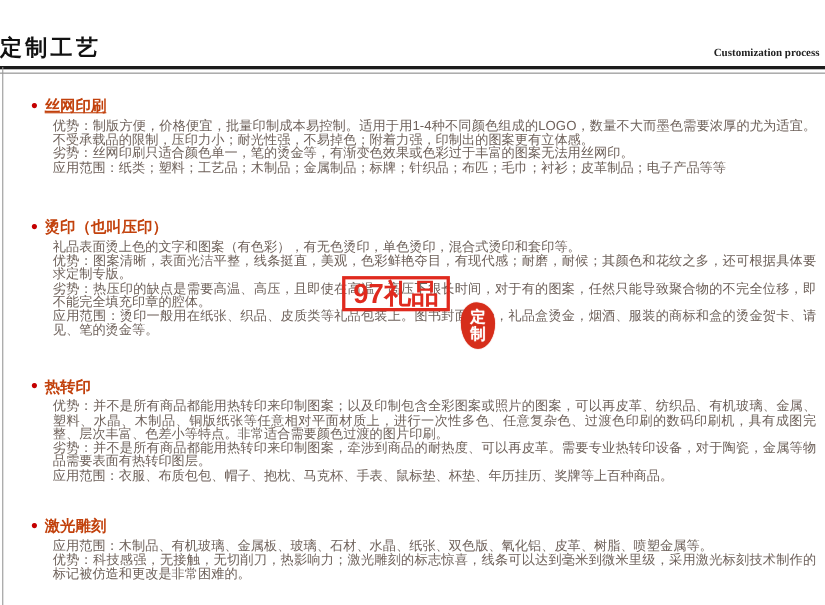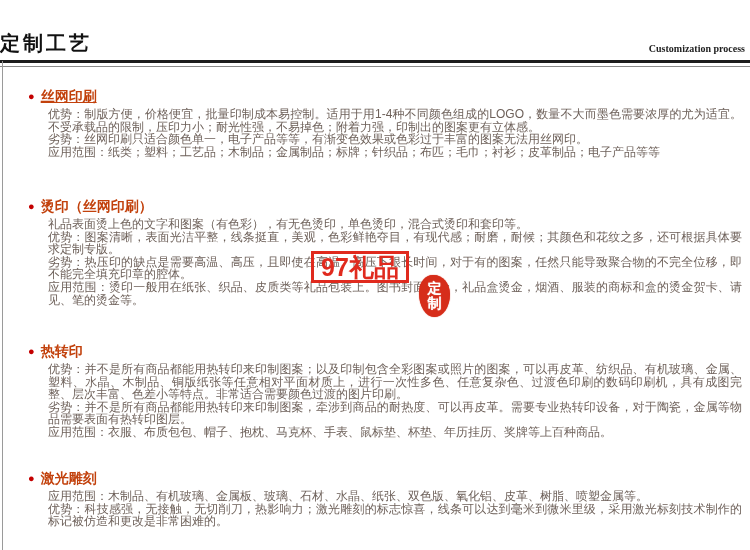--- a/index.html
+++ b/index.html
@@ -75,29 +75,29 @@
 <div class="rule-thin"></div>
 <div class="left-border"></div>
 
 <div class="section" id="sec-0">
   <div class="sec-head">
     <span class="bullet">●</span>
     <span class="sec-title underlined">丝网印刷</span>
   </div>
   <div class="sec-body">
     <div class="para">优势：制版方便，价格便宜，批量印制成本易控制。适用于用1-4种不同颜色组成的LOGO，数量不大而墨色需要浓厚的尤为适宜。不受承载品的限制，压印力小；耐光性强，不易掉色；附着力强，印制出的图案更有立体感。</div>
-    <div class="para">劣势：丝网印刷只适合颜色单一，电子产品等等，有渐变色效果或色彩过于丰富的图案无法用丝网印。</div>
+    <div class="para">劣势：丝网印刷只适合颜色单一，笔的烫金等，有渐变色效果或色彩过于丰富的图案无法用丝网印。</div>
     <div class="para">应用范围：纸类；塑料；工艺品；木制品；金属制品；标牌；针织品；布匹；毛巾；衬衫；皮革制品；电子产品等等</div>
   </div>
 </div>
 
 <div class="section" id="sec-1">
   <div class="sec-head">
     <span class="bullet">●</span>
-    <span class="sec-title">烫印（丝网印刷）</span>
+    <span class="sec-title">烫印（也叫压印）</span>
   </div>
   <div class="sec-body">
     <div class="para">礼品表面烫上色的文字和图案（有色彩），有无色烫印，单色烫印，混合式烫印和套印等。</div>
     <div class="para">优势：图案清晰，表面光洁平整，线条挺直，美观，色彩鲜艳夺目，有现代感；耐磨，耐候；其颜色和花纹之多，还可根据具体要求定制专版。</div>
     <div class="para">劣势：热压印的缺点是需要高温、高压，且即使在高温、高压下很长时间，对于有的图案，任然只能导致聚合物的不完全位移，即不能完全填充印章的腔体。</div>
     <div class="para">应用范围：烫印一般用在纸张、织品、皮质类等礼品包装上。图书封面烫金，礼品盒烫金，烟酒、服装的商标和盒的烫金贺卡、请见、笔的烫金等。</div>
   </div>
 </div>
 
 <div class="section" id="sec-2">

